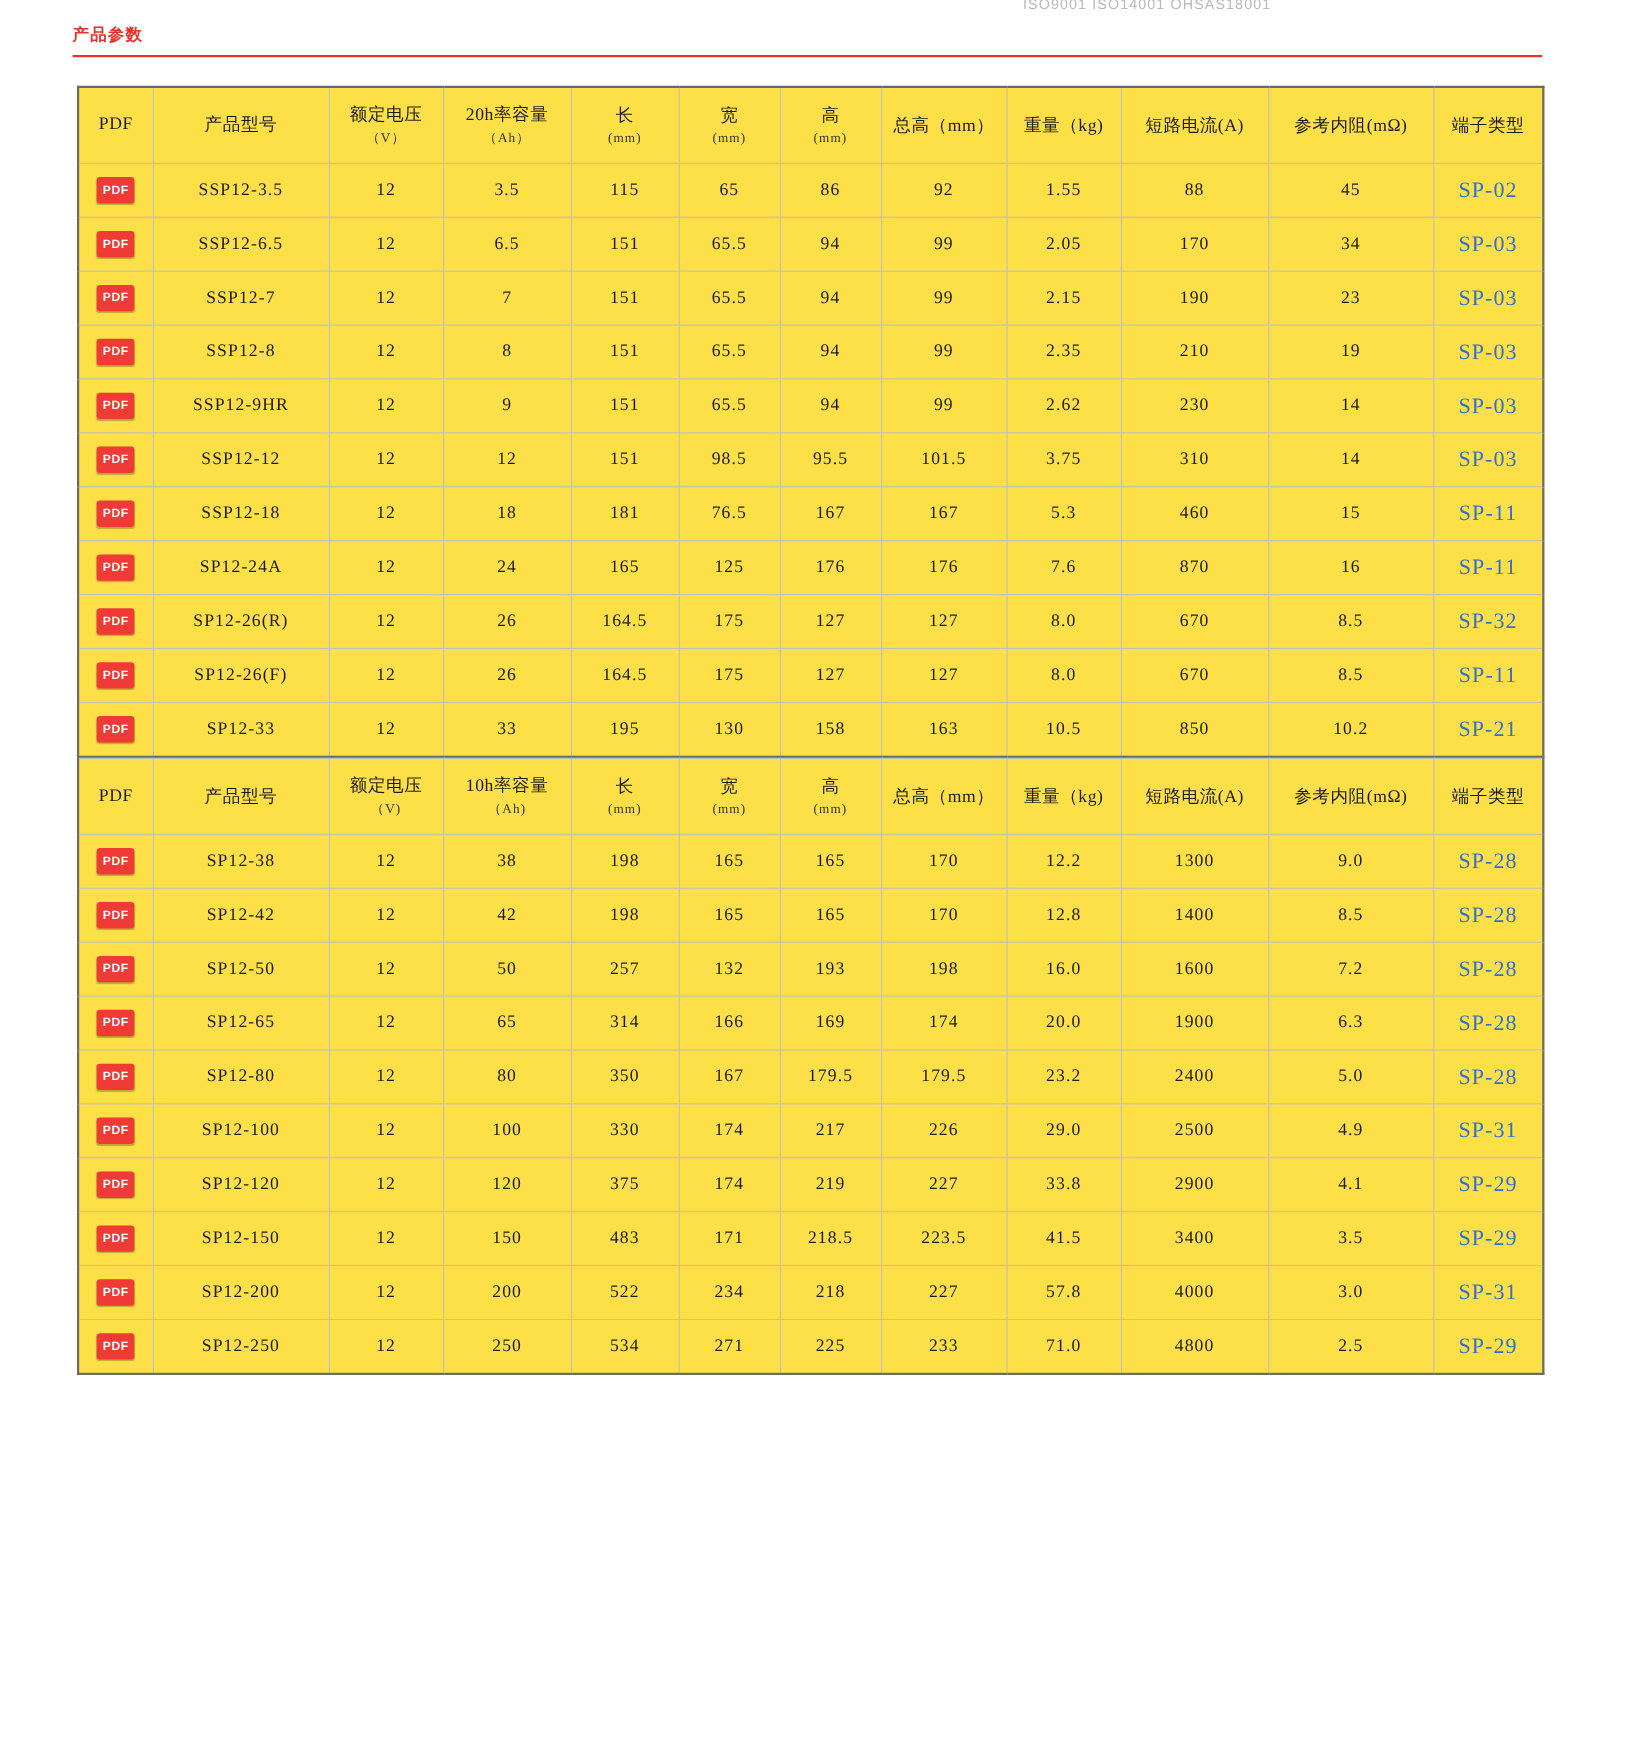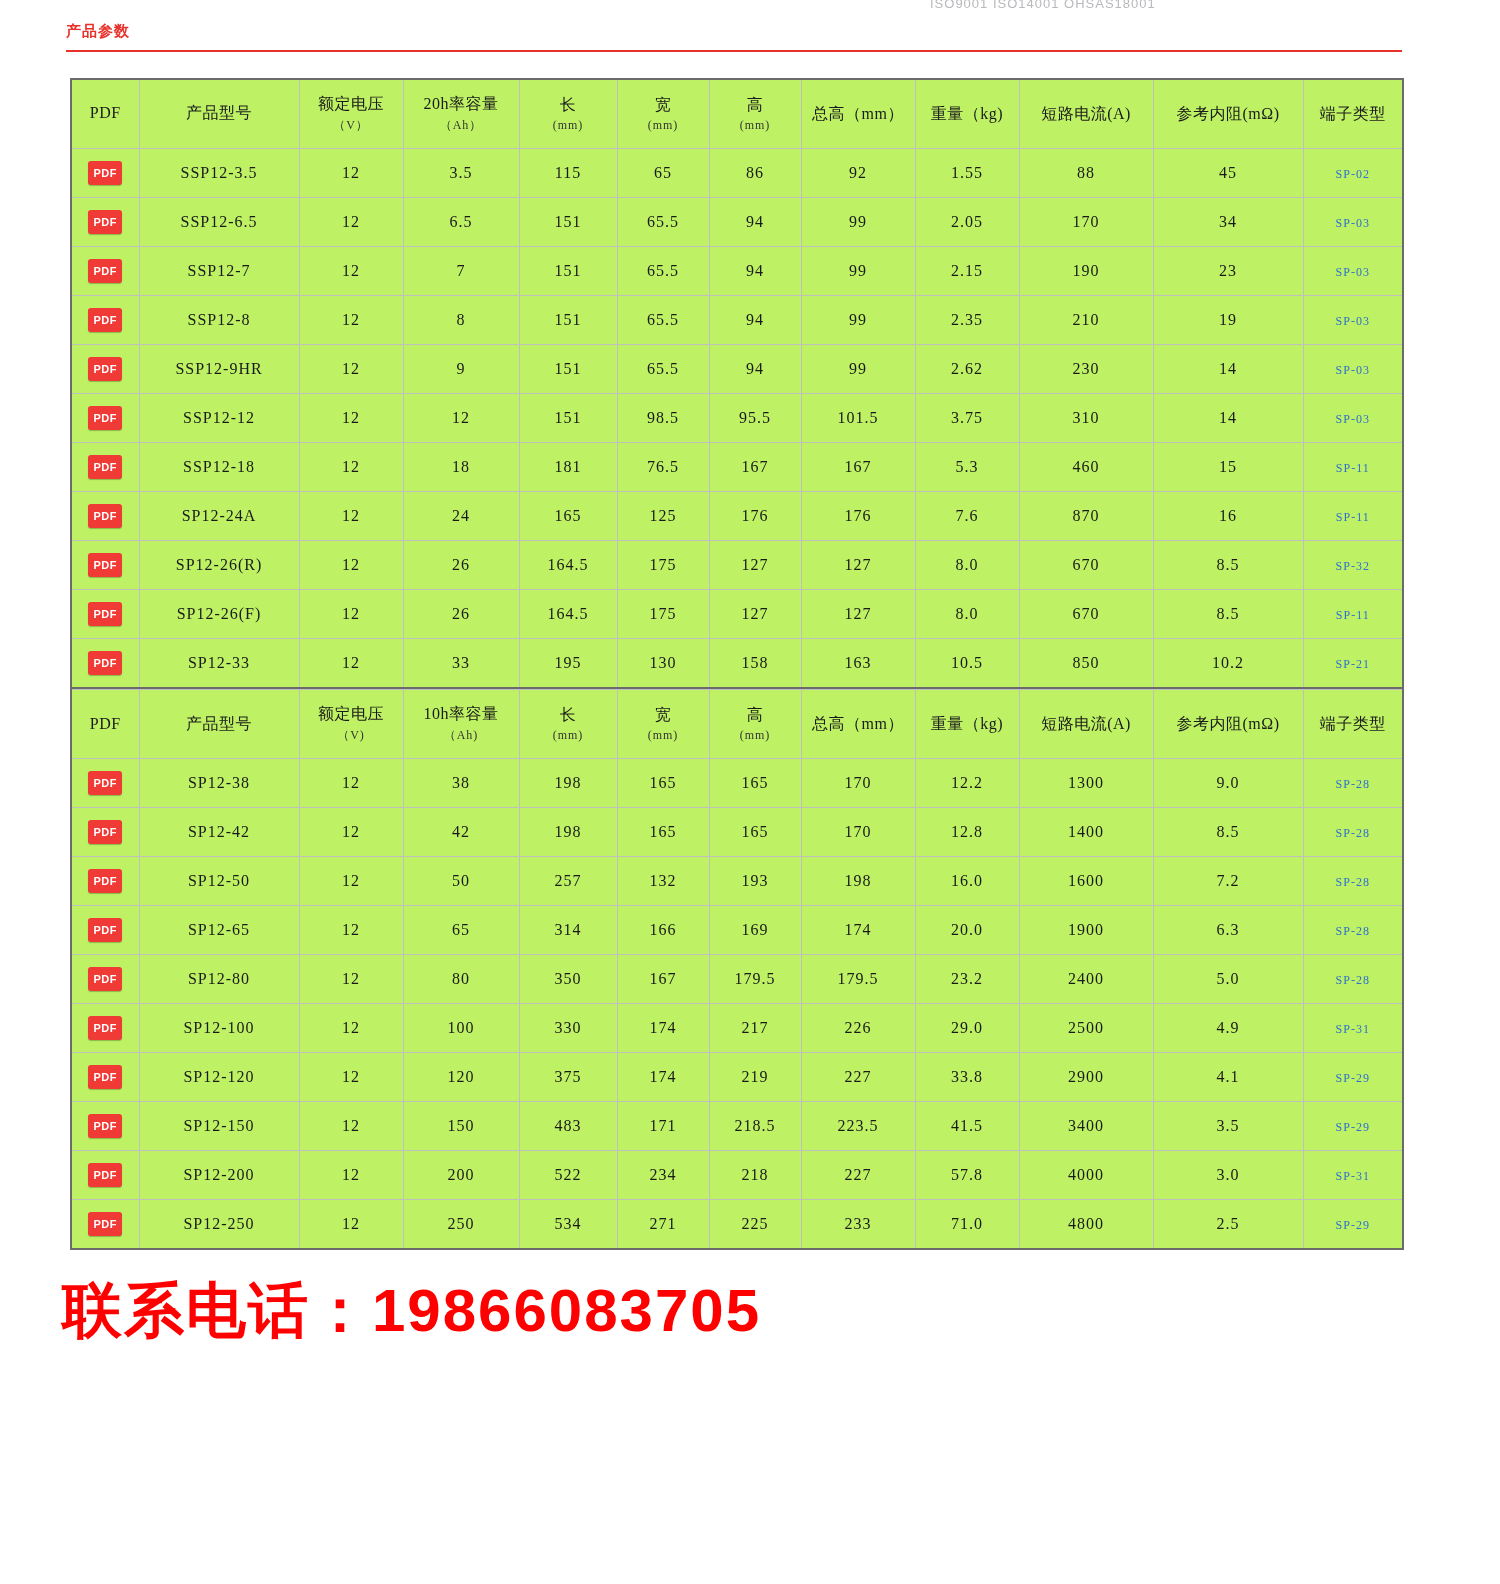--- a/index.html
+++ b/index.html
@@ -53,21 +53,21 @@
   .table-wrap {
     position: absolute;
     left: 70px;
     top: 78px;
     width: 1332px;
   }
   table.spec {
     border-collapse: collapse;
     width: 1332px;
     table-layout: fixed;
-    background: #bef264;
+    background: #fde047;
   }
   table.spec td, table.spec th {
     border: 1px solid #bfbfbf;
     text-align: center;
     vertical-align: middle;
     font-family: "Liberation Serif", serif;
     font-size: 16px;
     color: #1a1a1a;
     padding: 0;
     height: 48px;
@@ -106,21 +106,21 @@
     font-weight: bold;
     line-height: 24px;
     text-align: center;
     letter-spacing: 0.5px;
     box-shadow: 0 1px 1px rgba(0,0,0,0.25);
     cursor: pointer;
   }
   .term-link {
     color: #2f6fd0;
     text-decoration: none;
-    font-size: 12px;
+    font-size: 20px;
     letter-spacing: 1px;
     cursor: pointer;
   }
   .model-cell { letter-spacing: 2px; }
 
   .contact {
     position: absolute;
     left: 62px;
     top: 1268px;
     width: 1300px;
@@ -565,16 +565,15 @@
           <td class="outer-bottom">71.0</td>
           <td class="outer-bottom">4800</td>
           <td class="outer-bottom">2.5</td>
           <td class="outer-right outer-bottom"><a class="term-link" href="#">SP-29</a></td>
         </tr>
       </tbody>
     </table>
   </div>
 
   <div class="contact">
-    <div class="contact-line">联系电话：19866083705</div>
   </div>
 
 </div>
 
 </body></html>

